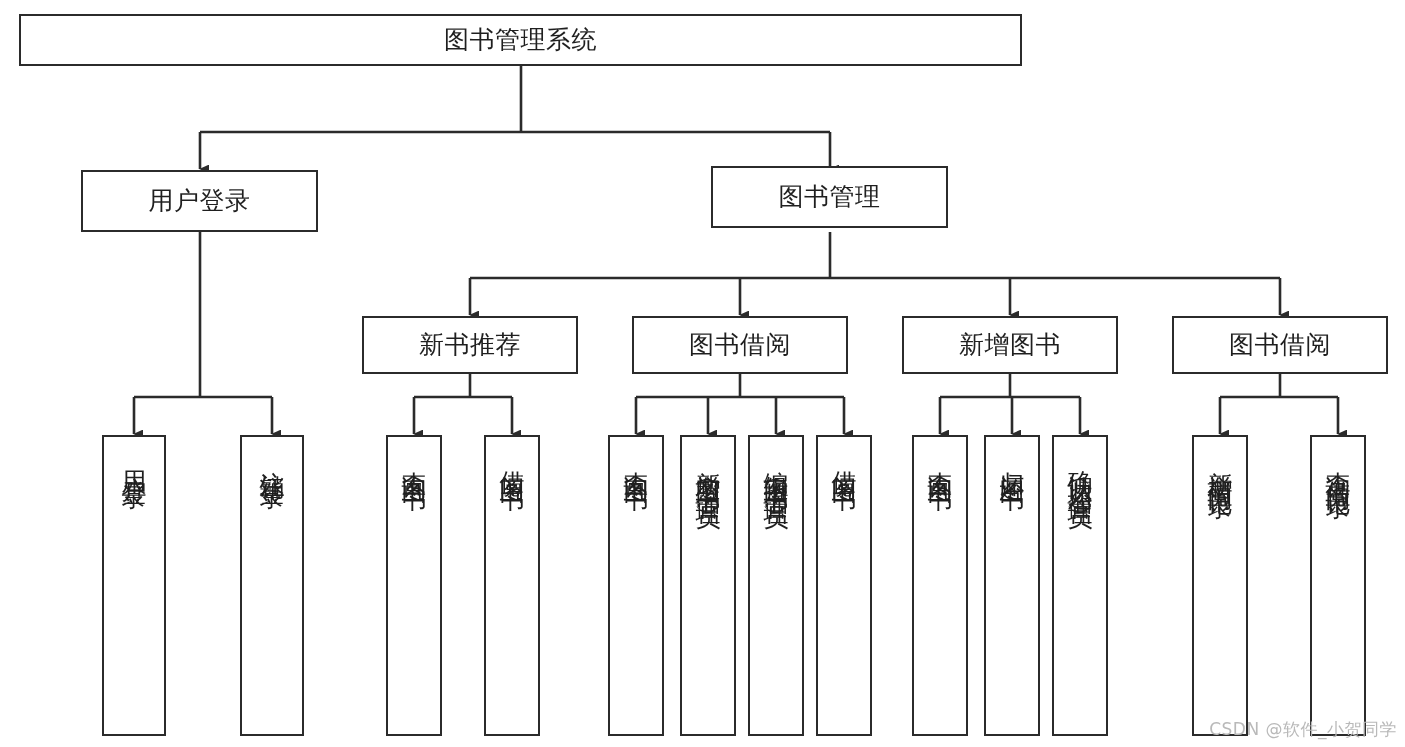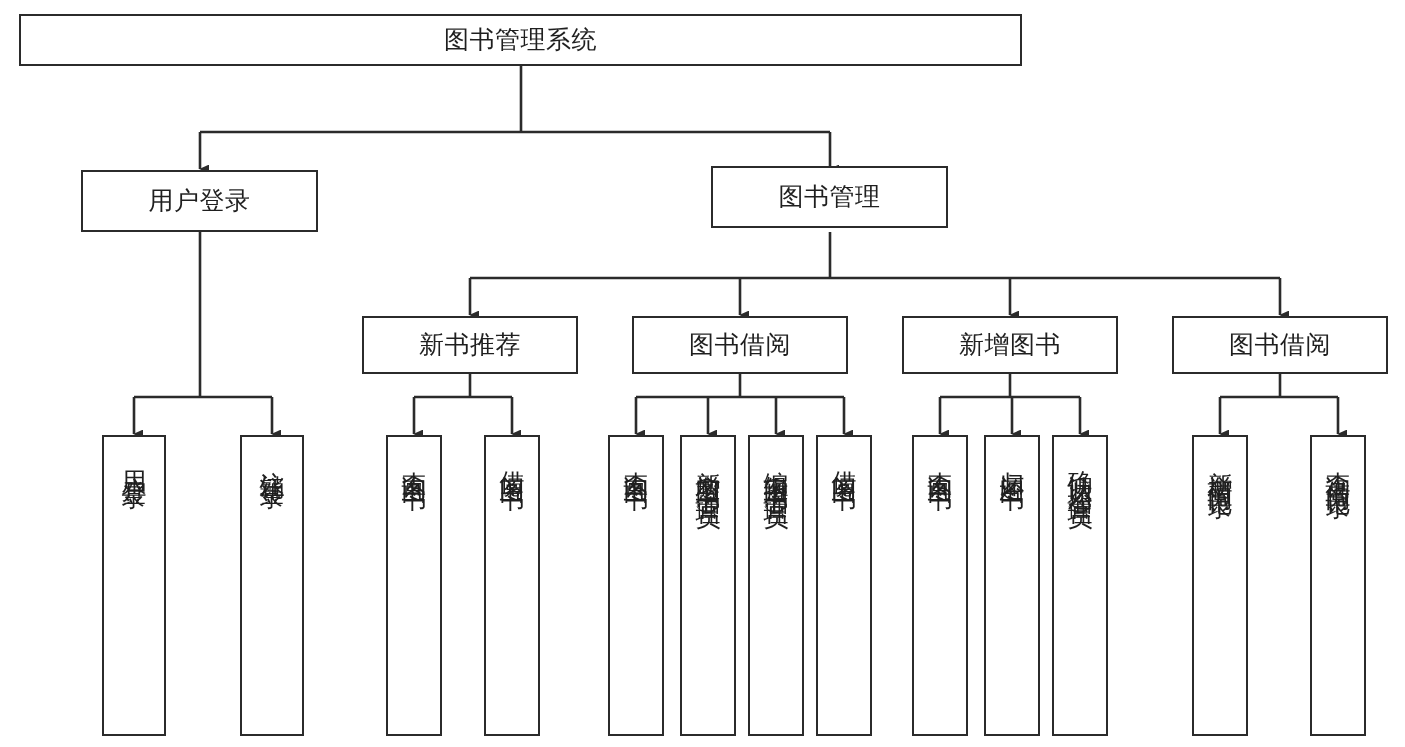--- a/index.html
+++ b/index.html
@@ -171,13 +171,14 @@
         <span class="node-label">确认归还（管理员）</span>
       </div>
       <div class="node leaf" style="left: 1192px; top: 435px; width: 56px; height: 301px;">
         <span class="node-label">新增借阅记录</span>
       </div>
       <div class="node leaf" style="left: 1310px; top: 435px; width: 56px; height: 301px;">
         <span class="node-label">查询借阅记录</span>
       </div>
     </div>
 
+  <div class="watermark">CSDN @软件_小贺同学</div>
 </div>
 
 </body></html>

